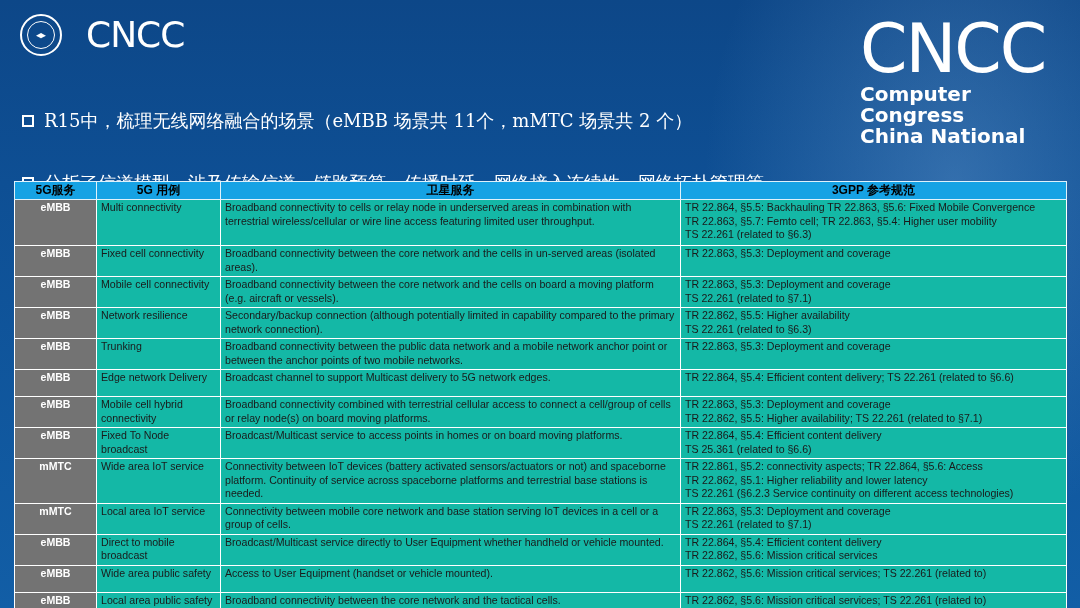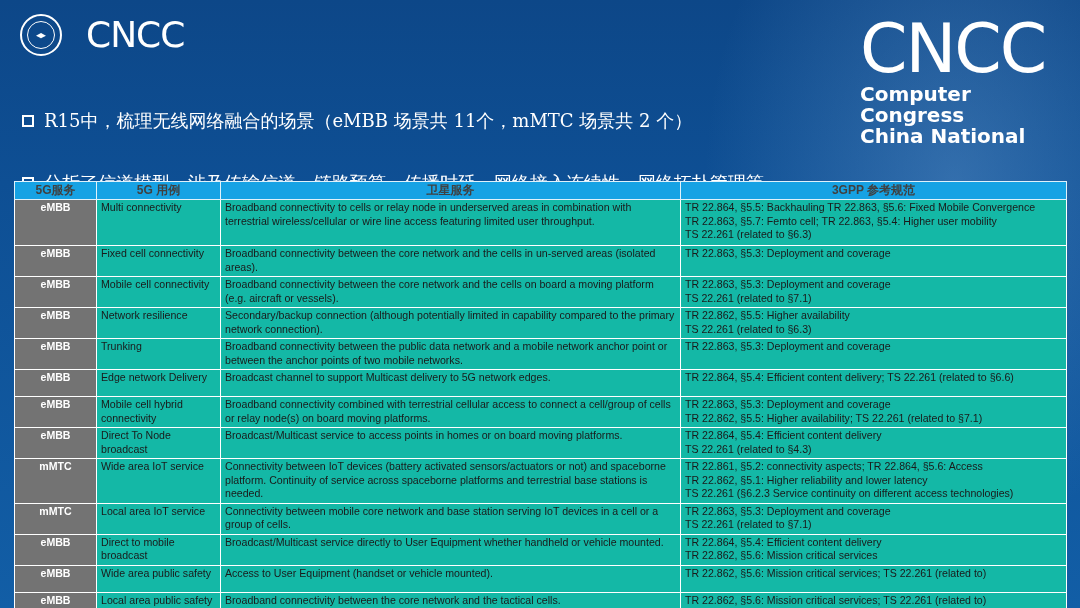--- a/index.html
+++ b/index.html
@@ -31,21 +31,21 @@
   .brand {
     position:absolute; left:860px; top:14px; width:210px; color:#ffffff;
   }
   .brand-big { font-size:68px; line-height:70px; font-family:"DejaVu Sans", sans-serif; letter-spacing:-2px; font-weight:normal; }
   .brand-sub { font-size:20px; line-height:21px; font-weight:bold; font-family:"DejaVu Sans", sans-serif; }
   .bullets { position:absolute; left:22px; top:74px; color:#ffffff; }
   .bullet { display:flex; align-items:center; height:30px; font-size:18px; font-family:"DejaVu Serif", serif; white-space:nowrap;margin-top:32px; }
   .bullet-box { width:12px; height:12px; border:2.5px solid #ffffff; box-sizing:border-box; margin-right:10px; background:transparent; }
   .table-wrap { position:absolute; left:14px; top:181px; width:1052px; }
   table { border-collapse:collapse; width:1052px; table-layout:fixed; font-family:"Liberation Sans", sans-serif; font-size:10.6px; color:#1a1a1a; }
-  th { background:#16a2e4; color:#404040; font-weight:bold; font-size:12px; height:17px; padding:0 4px; border:1px solid #dff1fb; text-align:center; }
+  th { background:#16a2e4; color:#000000; font-weight:bold; font-size:12px; height:17px; padding:0 4px; border:1px solid #dff1fb; text-align:center; }
   td { background:#14b8a6; border:1px solid #ffffff; padding:1px 4px 2px 4px; vertical-align:top; line-height:13.5px; }
   td.svc { background:#737373; color:#ffffff; font-weight:bold; text-align:center; }
   .ref-line { display:block; }
 </style>
 </head>
 <body>
 
 <div class="bg-glow"></div>
 
 <div class="header">
@@ -144,25 +144,25 @@
     <td class="svc">eMBB</td>
     <td>Mobile cell hybrid connectivity</td>
     <td>Broadband connectivity combined with terrestrial cellular access to connect a cell/group of cells or relay node(s) on board moving platforms.</td>
     <td>
             <span class="ref-line">TR 22.863, §5.3: Deployment and coverage</span>
             <span class="ref-line">TR 22.862, §5.5: Higher availability;  TS 22.261 (related to §7.1)</span>
           </td>
   </tr>
         <tr style="height: 27px;">
     <td class="svc">eMBB</td>
-    <td>Direct To Node broadcast</td>
+    <td>Fixed To Node broadcast</td>
     <td>Broadcast/Multicast service to access points in homes or on board moving platforms.</td>
     <td>
             <span class="ref-line">TR 22.864, §5.4: Efficient content delivery</span>
-            <span class="ref-line">TS 22.261 (related to §4.3)</span>
+            <span class="ref-line">TS 25.361 (related to §6.6)</span>
           </td>
   </tr>
         <tr style="height: 40px;">
     <td class="svc">mMTC</td>
     <td>Wide area IoT service</td>
     <td>Connectivity between IoT devices (battery activated sensors/actuators or not) and spaceborne platform. Continuity of service across spaceborne platforms and terrestrial base stations is needed.</td>
     <td>
             <span class="ref-line">TR 22.861, §5.2: connectivity aspects; TR 22.864, §5.6: Access</span>
             <span class="ref-line">TR 22.862, §5.1: Higher reliability and lower latency</span>
             <span class="ref-line">TS 22.261 (§6.2.3 Service continuity on different access technologies)</span>

